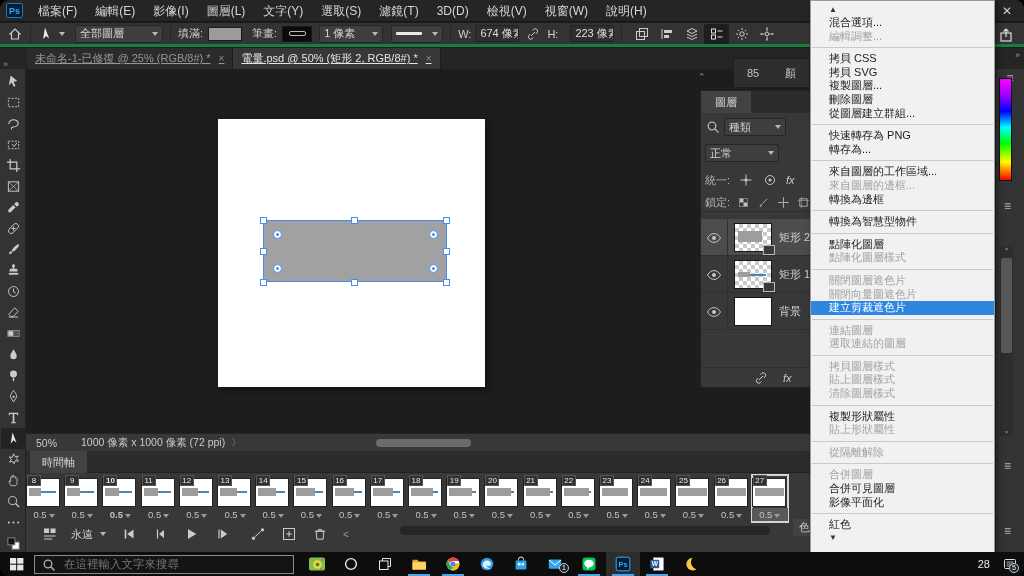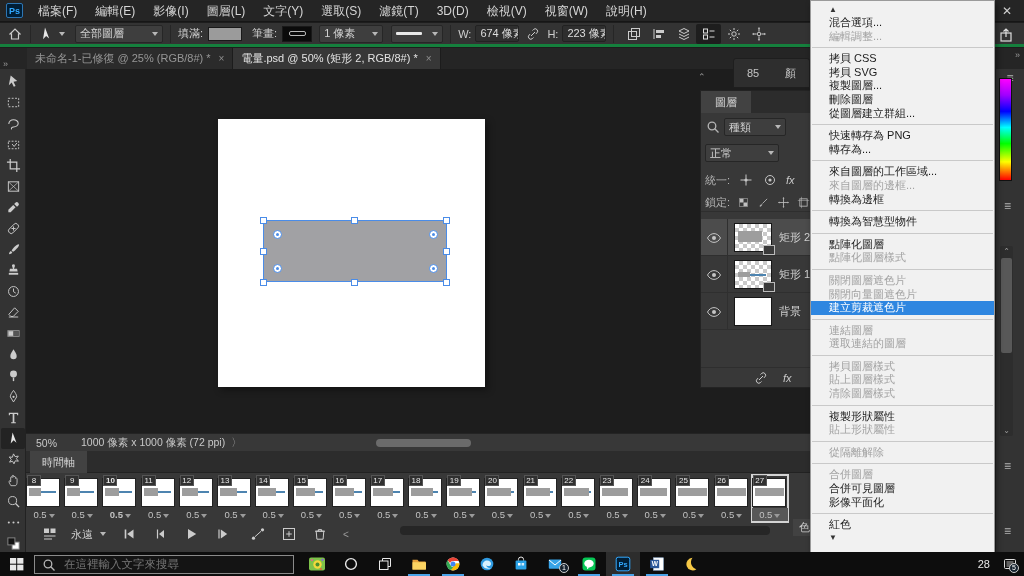--- a/index.html
+++ b/index.html
@@ -1,17 +1,17 @@
 <!DOCTYPE html>
 <html><head>
 <meta charset="utf-8">
 <style>
   html,body{margin:0;padding:0;background:#000;}
   *{box-sizing:border-box;font-family:"Liberation Sans","DejaVu Sans",sans-serif;}
-  #screen{position:relative;width:1024px;height:576px;background:#1d1d1d;overflow:hidden;user-select:none;}
+  #screen{position:relative;width:1024px;height:576px;background:#1d1d1d;overflow:hidden;user-select:none;border-radius:9px;}
   .abs{position:absolute;}
   .ic{display:inline-block;vertical-align:middle;}
   svg.ic{width:16px;height:16px;}
 
   
   #menubar{left:0;top:0;width:1024px;height:22px;background:#252525;border-bottom:1px solid #161616;display:flex;align-items:center;color:#d6d6d6;font-size:12px;}
   .ps-logo{width:17px;height:15px;margin:0 6px 0 6px;background:#001e36;border:1px solid #2d76b4;border-radius:2px;color:#31a8ff;font-size:9px;font-weight:bold;display:flex;align-items:center;justify-content:center;}
   .menu-item{padding:0 9px;height:22px;line-height:22px;cursor:default;}
   #win-close{right:6px;top:0;width:22px;height:22px;color:#cfcfcf;font-size:12px;text-align:center;line-height:22px;}
 
@@ -24,21 +24,21 @@
   .swatch-fill{width:34px;height:14px;background:#9b9b9b;border:1px solid #191919;margin-left:5px;}
   .swatch-stroke{width:30px;height:16px;background:#0b0b0b;border:1px solid #191919;margin-left:5px;display:flex;align-items:center;justify-content:center;}
   .swatch-stroke i{display:block;width:17px;height:5px;border:1px solid #b9b9b9;border-radius:2px;}
   .obtn{width:25px;height:20px;display:flex;align-items:center;justify-content:center;border-radius:2px;}
   .obtn.pressed{background:#1e1e1e;}
   .line-style{width:26px;height:3px;background:#e9e9e9;border-radius:1px;}
 
   
   #tabsbar{left:0;top:48px;width:1024px;height:21px;background:#252525;display:flex;align-items:flex-end;font-size:11px;}
   .dstub{width:27px;color:#9a9a9a;font-size:9px;padding-left:3px;}
-  .doc-tab{height:21px;display:flex;align-items:center;padding:0 8px;color:#969696;background:#2b2b2b;border-right:1px solid #1c1c1c;white-space:nowrap;}
+  .doc-tab{height:21px;display:flex;align-items:center;padding:0 8px;color:#969696;background:#2b2b2b;border-right:1px solid #1c1c1c;white-space:nowrap;text-decoration:underline;}
   .doc-tab.active{background:#373737;color:#e4e4e4;}
   .tab-x{margin-left:8px;color:#8f8f8f;font-size:10px;}
 
   
   #toolbar{left:0;top:69px;width:26px;height:483px;background:#333333;border-right:1px solid #222;}
   .tool{position:absolute;left:1px;width:24px;height:21px;display:flex;align-items:center;justify-content:center;}
   .tool svg{width:15px;height:15px;}
   .tool.selected{background:#232323;border-radius:2px;}
 
   
@@ -162,21 +162,21 @@
         <span class="chev" style="margin-left:auto"></span>
     </div>
     <span class="osep"></span>
     <span>W:</span>
     <span class="valbox" style="margin-left:4px">674 像素</span>
     <span style="margin-left:6px"><svg class="ic" viewBox="0 0 16 16">
           <path d="M6 10l4-4" stroke="#ccc" fill="none"></path>
           <path d="M7.5 4.5l1-1a2.4 2.4 0 013.4 3.4l-1 1M8.5 11.5l-1 1a2.4 2.4 0 01-3.4-3.4l1-1" fill="none" stroke="#ccc"></path>
         </svg></span>
     <span style="margin-left:6px">H:</span>
-    <span class="valbox" style="margin-left:4px">223 像素</span>
+    <span class="valbox" style="margin-left:12px">223 像素</span>
     <span class="osep"></span>
     <span class="obtn">
         <svg class="ic" viewBox="0 0 16 16">
           <rect x="2.5" y="5.5" width="8" height="8" fill="none" stroke="#ccc"></rect>
           <rect x="5.5" y="2.5" width="8" height="8" fill="none" stroke="#ccc"></rect>
         </svg>
       </span>
     <span class="obtn">
         <svg class="ic" viewBox="0 0 16 16">
           <path d="M3 3v10" stroke="#ccc"></path>

